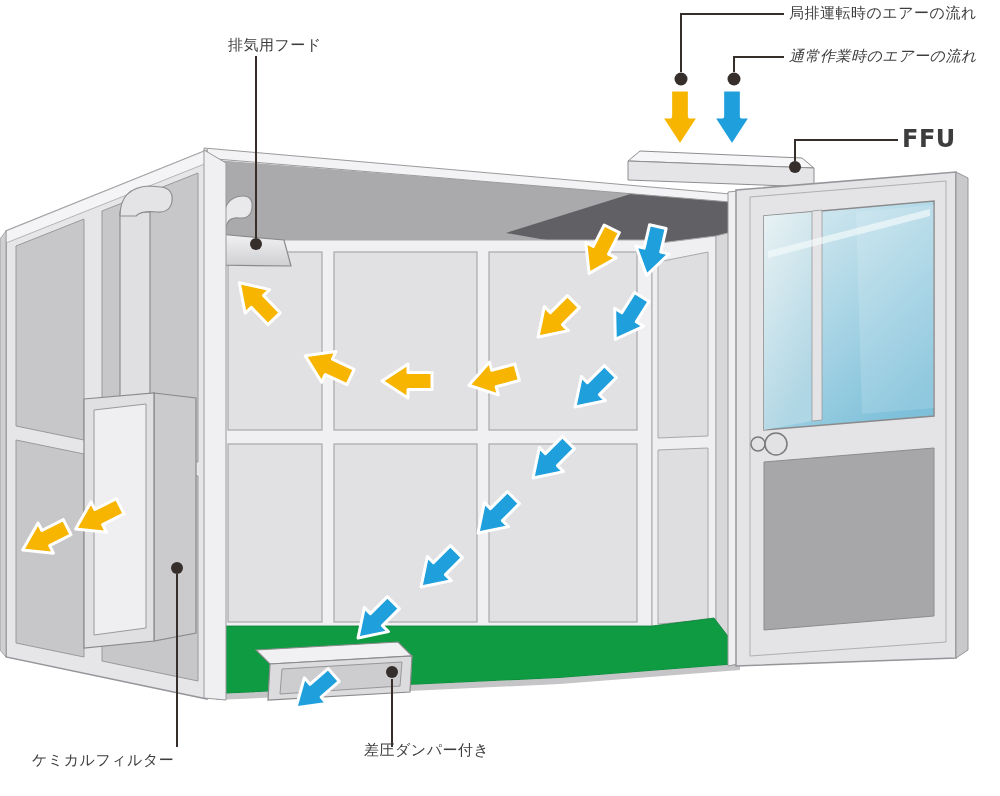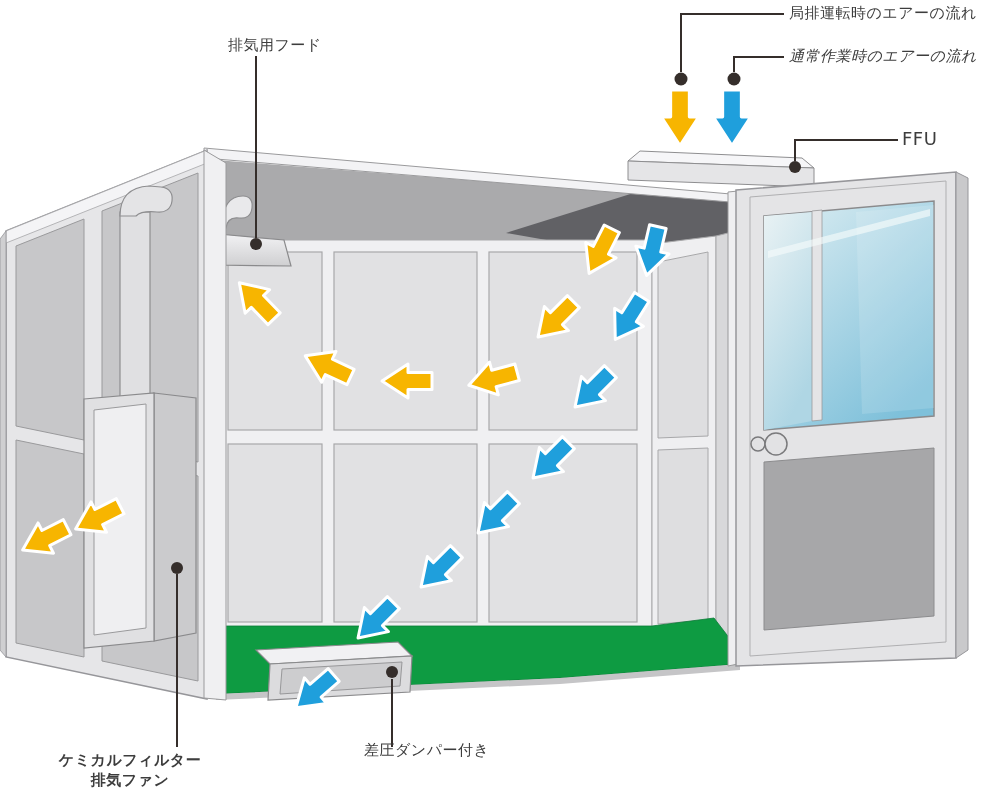--- a/index.html
+++ b/index.html
@@ -1,21 +1,21 @@
 <!DOCTYPE html>
 <html style="--c-yellow: #F7B500; --c-blue: #1F9FDC; --c-green: #0E9B42; --c-text: #3D3D3D; --c-line: #352E2B;"><head>
 <meta charset="utf-8">
 <style>
   html,body{margin:0;padding:0;background:#fff;}
   #stage{position:relative;width:1000px;height:796px;background:#fff;overflow:hidden;
          font-family:"DejaVu Sans","Liberation Sans",sans-serif;}
   #stage svg{position:absolute;left:0;top:0;}
   .lbl{position:absolute;font-size:15px;color:var(--c-text,#3D3D3D);
        letter-spacing:.5px;white-space:nowrap;line-height:20px;}
-  .lbl.center{text-align:center;font-weight:bold;}
+  .lbl.center{}
   .ay{fill:var(--c-yellow,#F7B500);stroke:#fff;stroke-width:3;stroke-linejoin:round;}
   .ab{fill:var(--c-blue,#1F9FDC);stroke:#fff;stroke-width:3;stroke-linejoin:round;}
   .floorfill{fill:var(--c-green,#0E9B42);stroke:#0B7B37;stroke-width:0.8;}
   .leader{stroke:var(--c-line,#352E2B);stroke-width:2;fill:none;}
   .ldot{fill:var(--c-line,#352E2B);}
 </style>
 </head>
 <body>
 
 <div id="stage">
@@ -160,23 +160,22 @@
     <circle class="ldot" cx="734" cy="79" r="6.5"></circle>
     <circle class="ldot" cx="795" cy="167" r="6"></circle>
     <circle class="ldot" cx="256" cy="244" r="6"></circle>
     <circle class="ldot" cx="177" cy="568" r="6"></circle>
     <circle class="ldot" cx="392" cy="672" r="6"></circle>
   </g>
 </svg>
 
 <div class="lbl" style="left:789px;top:3px;">局排運転時のエアーの流れ</div>
 <div class="lbl" style="left:789px;top:46px;font-style:italic;">通常作業時のエアーの流れ</div>
-<div class="lbl" style="left:902px;top:129px;font-size:18px;">FFU</div>
+<div class="lbl" style="left:902px;top:129px;font-size:24px;font-weight:bold;">FFU</div>
 <div class="lbl" style="left:228px;top:35px;">排気用フード</div>
 <div class="lbl center" style="left:32px;top:750px;width:196px;">
   <div>ケミカルフィルター</div>
-  <div>排気ファン</div>
 </div>
 <div class="lbl" style="left:364px;top:740px;">
   <div>差圧ダンパー付き</div>
 </div>
 
 </div>
 
 </body></html>

